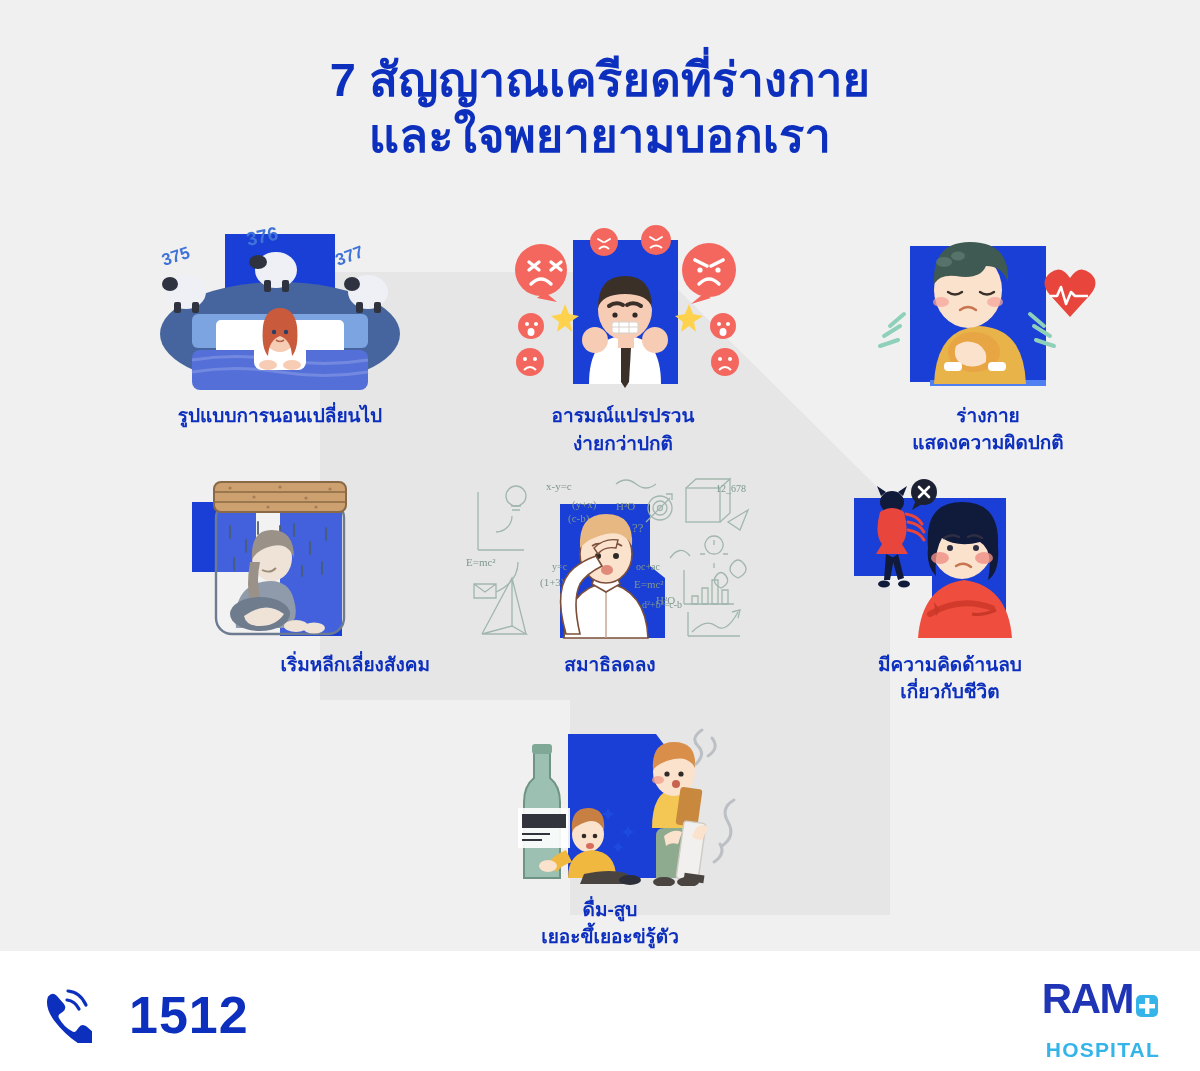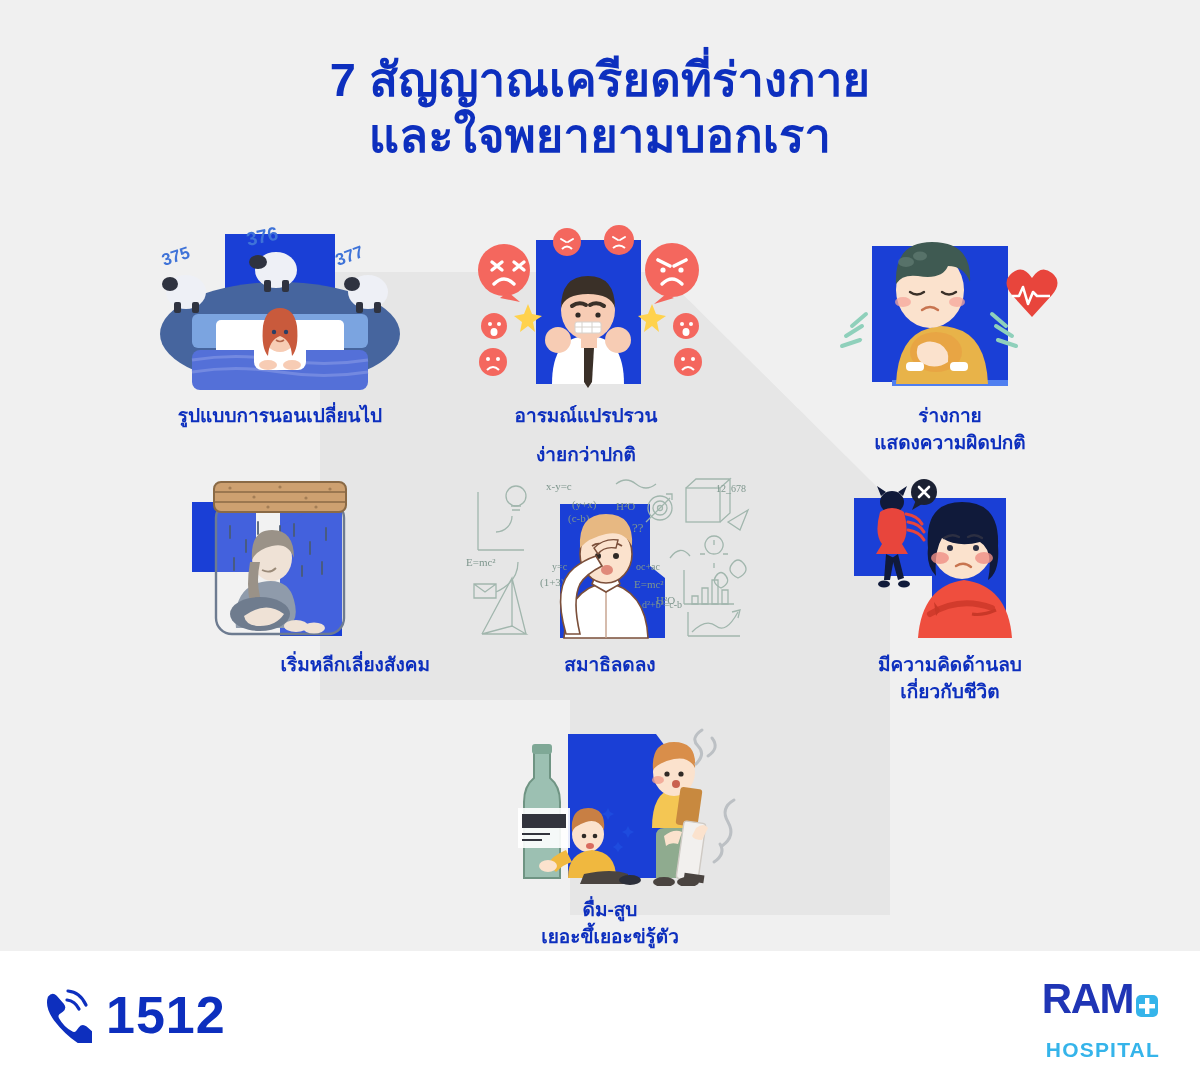--- a/index.html
+++ b/index.html
@@ -40,41 +40,42 @@
     color:#0d2fbe;
     font-weight:bold;
     font-size:19px;
     line-height:27px;
     white-space:nowrap;
     margin-top:10px;
   }
 
   
   .card.c1{ left:130px;  top:222px; width:300px; }
-  .card.c2{ left:436px;  top:222px; width:300px; }
-  .card.c3{ left:790px;  top:222px; width:320px; }
+  .card.c2{ left:473px;  top:222px; width:300px; }
+  .card.c3{ left:828px;  top:222px; width:320px; }
   .card.c4{ left:130px;  top:466px; width:300px;text-align:right; }
   .card.c5{ left:460px;  top:466px; width:300px; }
   .card.c6{ left:790px;  top:466px; width:320px; }
   .card.c7{ left:460px;  top:716px; width:300px; }
 
   svg.illus{ display:block; margin:0 auto; }
 
   
   #footer{
     position:absolute; left:0; bottom:0; width:1200px; height:120px;
     background:#ffffff; z-index:6;
   }
   #hotline{
     position:absolute; left:40px; top:36px;
     display:flex; align-items:center; gap:14px;
   }
   #hotline-number{
     color:#0d2fbe; font-weight:bold; font-size:52px; line-height:52px;
     letter-spacing:1px;
+    margin-left:23px;
   }
   #ram-logo{
     position:absolute; right:40px; top:28px;
     text-align:right; line-height:1;
   }
   #ram-wordmark{
     display:flex; align-items:flex-end; justify-content:flex-end;
   }
   #ram-text{
     color:#1f35b5; font-weight:bold; font-size:42px;
@@ -206,21 +207,21 @@
         <rect x="139" y="100" width="26" height="11" rx="2" fill="#fff" stroke="#d7d2cc" stroke-width="1"></rect>
         <path d="M139 105 h26 M146 100 v11 M156 100 v11" stroke="#d7d2cc" stroke-width="1"></path>
         <polygon points="148,126 158,126 156,160 152,166 148,160" fill="#3a3028"></polygon>
         <path d="M122 162 q-6 -34 8 -42 l10 14 q-10 8 -6 28z" fill="#fff"></path>
         <path d="M182 162 q6 -34 -8 -42 l-10 14 q10 8 6 28z" fill="#fff"></path>
         <circle cx="122" cy="118" r="13" fill="#f7ccb4"></circle>
         <circle cx="182" cy="118" r="13" fill="#f7ccb4"></circle>
       </svg>
     </div>
     <div class="caption">อารมณ์แปรปรวน</div>
-    <div class="caption" style="margin-top:12px">ง่ายกว่าปกติ</div>
+    <div class="caption" style="margin-top:1px">ง่ายกว่าปกติ</div>
   </div>
 
   <div class="card c3">
     <div class="art">
       <svg class="illus" width="300" height="170" viewBox="0 0 300 170">
         <rect x="72" y="24" width="136" height="136" fill="#1a3fd6"></rect>
         <rect x="92" y="158" width="116" height="6" fill="#4f7ff0"></rect>
 
         <g>
           <path d="M232 56 q-9 -14 -20 -5 q-11 9 0 22 l20 22 l20 -22 q11 -13 0 -22 q-11 -9 -20 5z" fill="#e8453c"></path>

